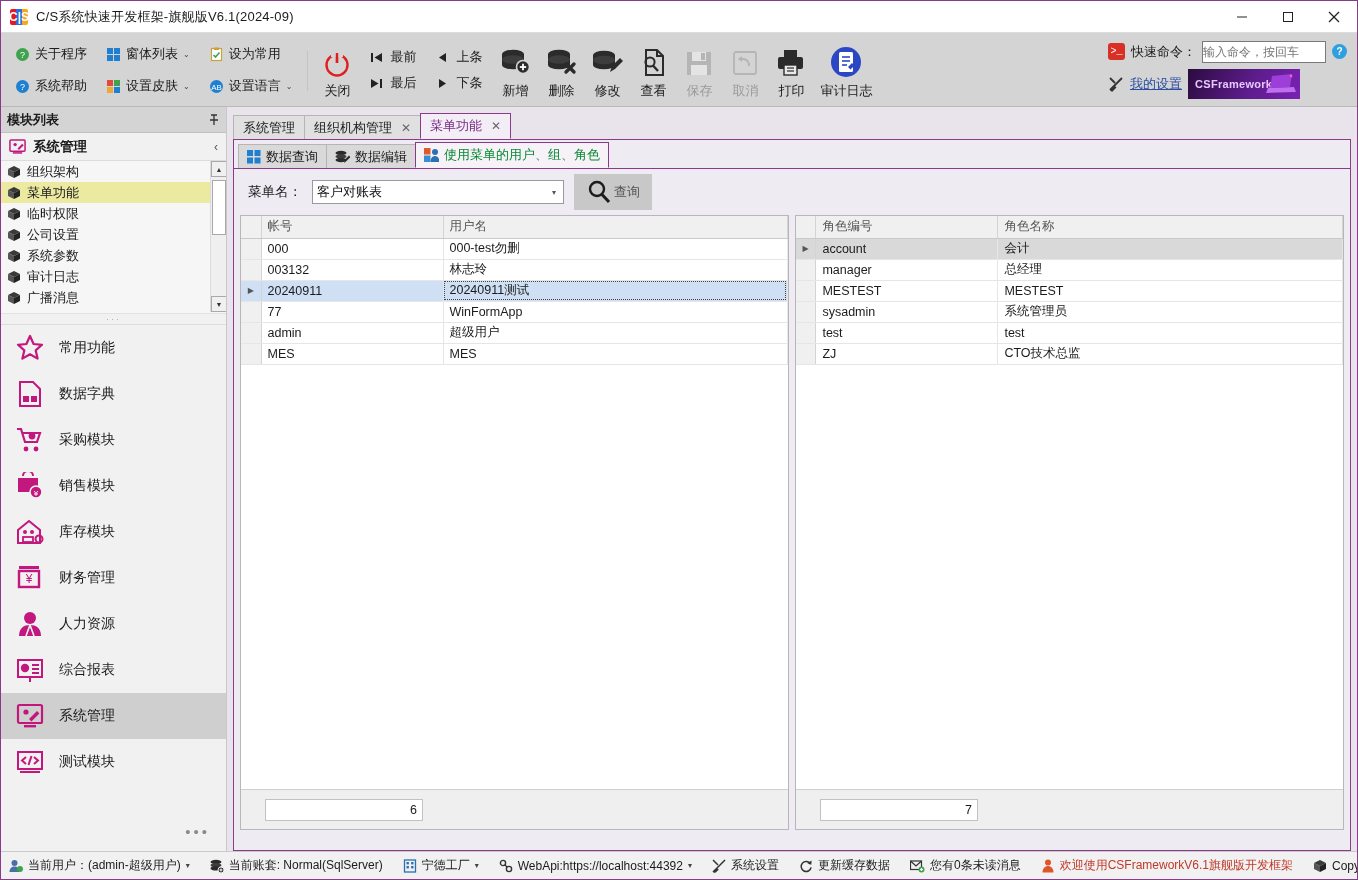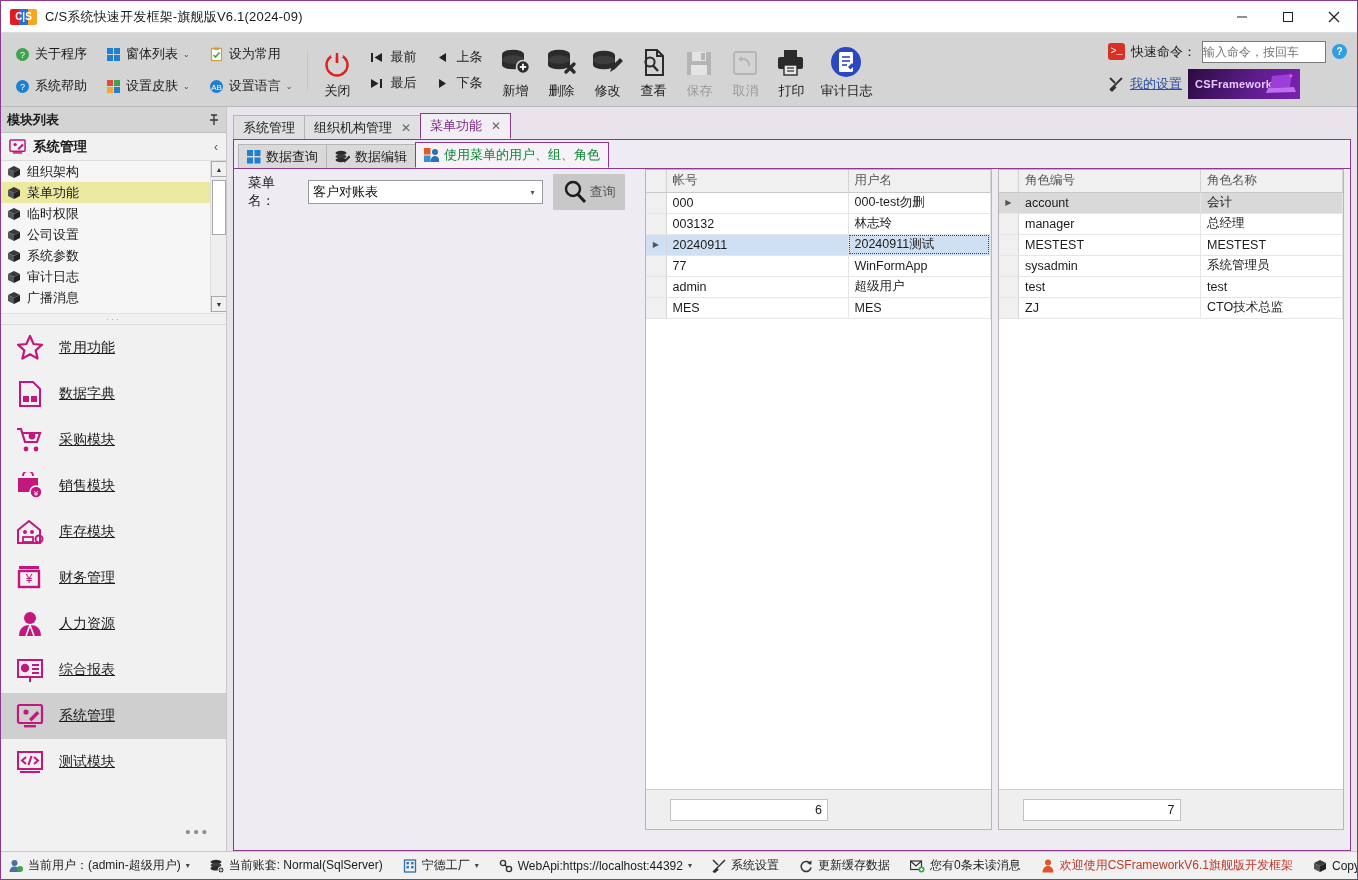--- a/index.html
+++ b/index.html
@@ -20,25 +20,25 @@
   }
 
   
   .titlebar {
     height:32px; flex:0 0 32px;
     background:#ffffff;
     display:flex; align-items:center;
     border-bottom:1px solid #dcdcdc;
   }
   .titlebar .logo {
-    width:27px;height:16px;margin-left:9px;margin-right:8px;
+    width:18px;height:16px;margin-left:9px;margin-right:8px;
     background:linear-gradient(90deg,#e01b24 0 33%,#2a6fdb 33% 66%,#f5a623 66% 100%);
     border-radius:2px;
     display:flex;align-items:center;justify-content:center;
-    font-size:10px;color:#fff;font-weight:bold;line-height:1;
+    font-size:12px;color:#fff;font-weight:bold;line-height:1;
   }
   .titlebar .title { font-size:13px; color:#1b1b1b; letter-spacing:.2px;}
   .titlebar .wbtns { margin-left:auto; display:flex; height:32px;}
   .wbtn { width:46px;height:32px;display:flex;align-items:center;justify-content:center;
           font-size:14px;color:#222;cursor:default;}
 
   
   .ribbon {
     height:74px; flex:0 0 74px;
     background:#d4d4d4;
@@ -135,21 +135,21 @@
   }
   .tscroll .arrow.top{position:absolute;top:0;}
   .tscroll .arrow.bot{position:absolute;bottom:0;}
   .tscroll .thumb{position:absolute;top:19px;left:1px;width:14px;height:55px;background:#fff;border:1px solid #a9a9a9;}
   .tdots{position:absolute;bottom:0;left:0;right:0;height:11px;display:flex;align-items:center;justify-content:center;
          letter-spacing:2px;color:#aaa;font-size:9px;background:#f1f1f1;border-top:1px solid #e2e2e2;}
 
   .modlist { flex:1 1 auto; overflow:hidden; background:#f1f1f1; border-top:1px solid #dcdcdc;}
   .mod {
     height:46px;display:flex;align-items:center;gap:14px;padding-left:14px;
-    font-size:14px;color:#1b1b1b;cursor:default;border-bottom:1px solid transparent;text-decoration:underline;
+    font-size:14px;color:#1b1b1b;cursor:default;border-bottom:1px solid transparent;
   }
   .mod.active { background:#cfcfcf; }
   .mod .mi { width:30px;height:30px;display:flex;align-items:center;justify-content:center;}
   .modfoot { height:40px;display:flex;align-items:center;justify-content:flex-end;padding-right:16px;
              color:#8b8b8b;letter-spacing:3px;font-size:15px;background:#f1f1f1;}
 
   
   .main { flex:1 1 auto; display:flex; flex-direction:column; min-width:0; background:#e9e4eb; padding:6px 6px 0 6px;}
 
   .doctabs { height:26px;flex:0 0 26px; display:flex; align-items:flex-end; }
@@ -169,21 +169,21 @@
     border:1px solid #8b3a8b; background:#efebf2; margin-bottom:0;
   }
   .subtabs { height:28px;flex:0 0 28px;display:flex;align-items:flex-end;background:#efebf2;padding-left:4px;}
   .stab {
     height:24px;display:flex;align-items:center;gap:5px;padding:0 8px;
     background:#d9d9d9;border:1px solid #b5b5b5;border-bottom:none;
     font-size:13px;color:#1b1b1b;margin-right:-1px;cursor:default;
   }
   .stab.active{ background:#f6f2f8;border:1px solid #8b3a8b;border-bottom:1px solid #f6f2f8;color:#0a8a34;height:26px;z-index:3;position:relative;}
 
-  .content { flex:1 1 auto;min-height:0;display:flex;border-top:1px solid #8b3a8b;background:#efebf2;}
+  .content { flex:1 1 auto;min-height:0;display:flex;flex-direction:column;border-top:1px solid #8b3a8b;background:#efebf2;}
 
   .filterbar {
     height:46px;flex:0 0 46px;display:flex;align-items:center;gap:10px;padding:0 14px;
     background:#efebf2;
   }
   .fl-label{font-size:13.5px;color:#1b1b1b;}
   .combo {
     width:252px;height:24px;background:#fff;border:1px solid #9a9a9a;
     display:flex;align-items:center;padding:0 4px;font-size:13px;color:#111;
   }

